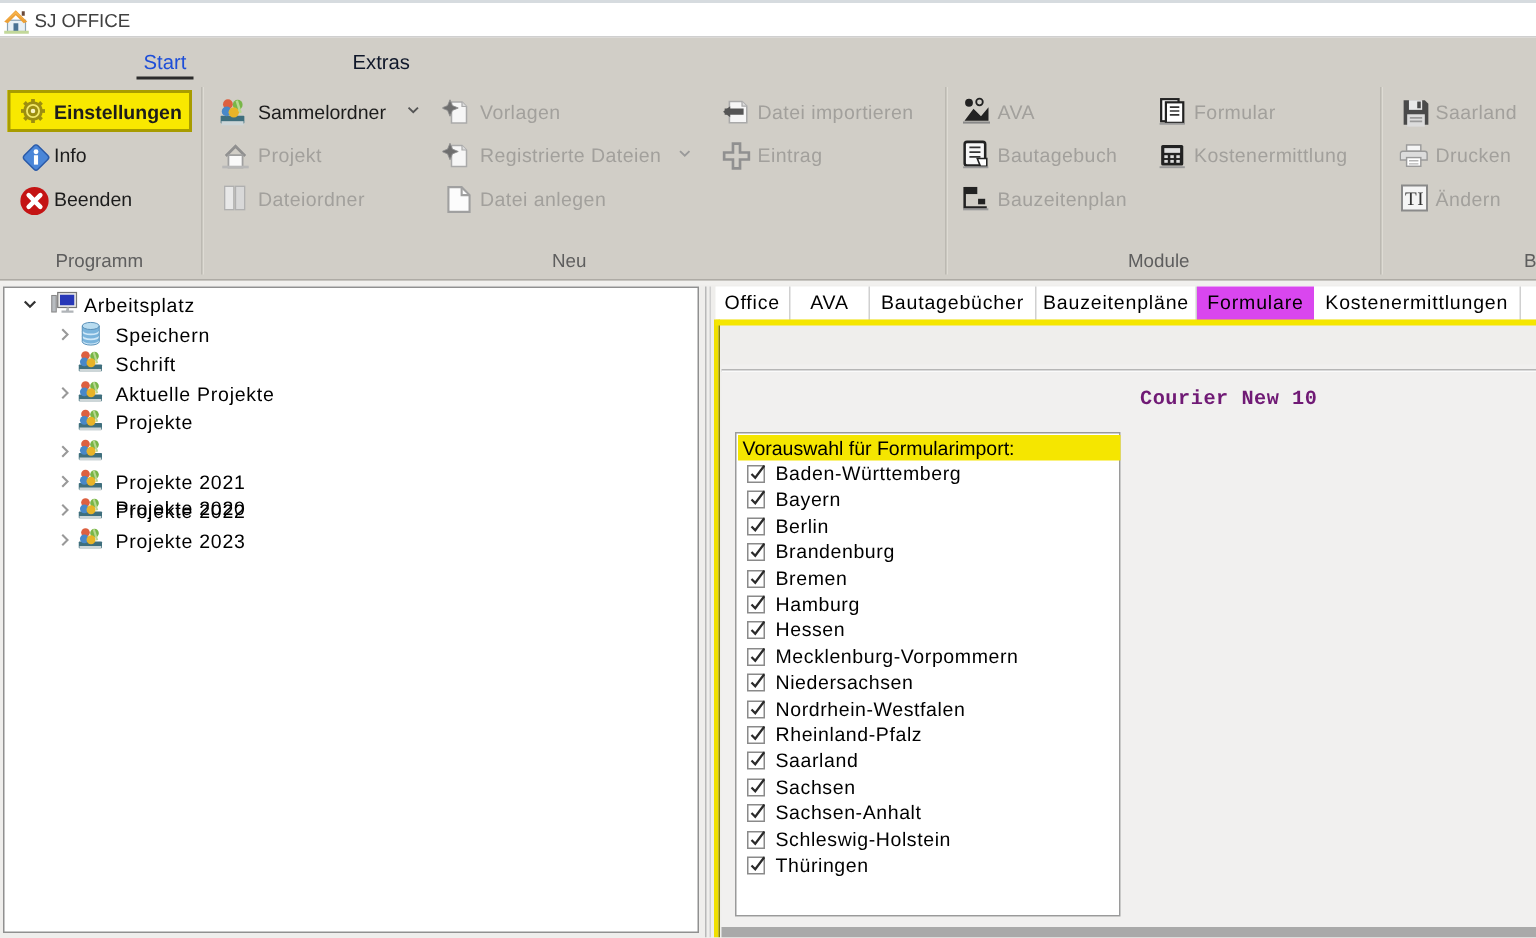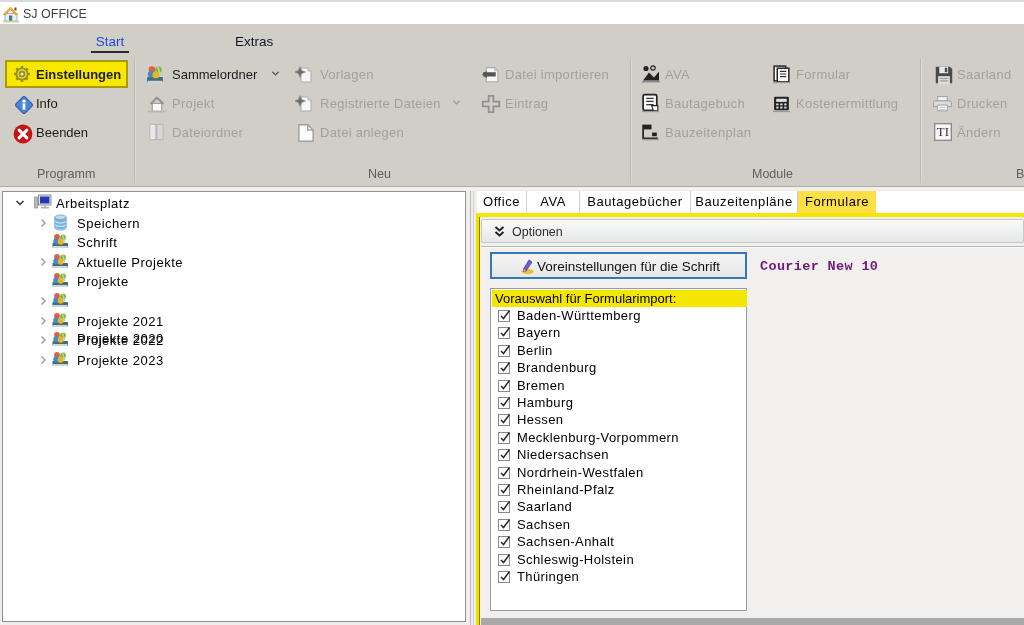--- a/index.html
+++ b/index.html
@@ -33,21 +33,21 @@
 .tchev { position:absolute; top:2px; width:10px; height:10px; }
 
 
 #split1 { position:absolute; left:470px; top:1px; width:1px; height:434px; background:#b8b8b8; }
 #ystripe { position:absolute; left:476px; top:23px; width:3px; height:412px; background:#f0e000; }
 #ystripe2 { position:absolute; left:479px; top:23px; width:1px; height:412px; background:#8a8600; }
 
 
 #tabstrip { position:absolute; left:477px; top:1px; width:547px; height:22px; background:#ffffff; }
 .ptab { position:absolute; top:0; height:23px; font-size:13px; letter-spacing:0.55px; color:#000; text-align:center; border-right:1px solid #d0d0d0; padding-top:3px; }
-.ptab.sel { background:#fde047; border-right:none; }
+.ptab.sel { background:#d946ef; border-right:none; }
 #yunder { position:absolute; left:477px; top:23px; width:547px; height:4px; background:#f5e600; }
 
 #optbar { position:absolute; left:481px; top:29px; width:543px; height:24px; background:linear-gradient(#fafaf8, #e4e7e9); border:1px solid #c6c9cb; border-radius:2px; }
 #optbar .lbl { position:absolute; left:30px; top:5px; font-size:12.5px; color:#2e2e2e; }
 
 #rcontent { position:absolute; left:481px; top:53px; width:543px; height:375px; background:#f1f0ef; }
 #fontbtn { position:absolute; left:9px; top:9px; width:257px; height:27px; background:linear-gradient(#f4f4f4,#e6e6e6); border:2px solid #3478b8; font-size:13.5px; color:#111; text-align:center; padding-top:5px; }
 #couriertext { position:absolute; left:279px; top:16px; font-family:"Liberation Mono", monospace; font-size:13.5px; font-weight:bold; color:#701a75; letter-spacing:0.35px; }
 
 #listbox { position:absolute; left:9px; top:45px; width:257px; height:323px; background:#ffffff; border:1px solid #9a9a9a; }
@@ -404,38 +404,27 @@
   <div id="split2" style="position:absolute; left:473px; top:1px; width:1px; height:434px; background:#cfcfcf;"></div>
   <div id="ystripe"></div>
   <div id="ystripe2"></div>
 
   <div id="tabstrip">
     <div class="ptab" style="left:0px; width:50px;">Office</div>
     <div class="ptab" style="left:50px; width:53px;">AVA</div>
     <div class="ptab" style="left:103px; width:111px;">Bautagebücher</div>
     <div class="ptab" style="left:214px; width:107px;">Bauzeitenpläne</div>
     <div class="ptab sel" style="left:321px; width:78px;">Formulare</div>
+    <div class="ptab" style="left:399px; width:138px;">Kostenermittlungen</div>
   </div>
   <div id="yunder"></div>
 
-  <div id="optbar">
-    <svg style="position:absolute; left:12px; top:6px;" width="11" height="12" viewBox="0 0 11 12">
-      <path d="M1.5 1 L5.5 4.5 L9.5 1" stroke="#222" stroke-width="2" fill="none"></path>
-      <path d="M1.5 6 L5.5 9.5 L9.5 6" stroke="#222" stroke-width="2" fill="none"></path>
-    </svg>
-    <div class="lbl">Optionen</div>
-  </div>
 
   <div id="rcontent">
     <div style="position:absolute; left:0; top:3px; width:543px; height:2px; background:#b6b6b6; border-bottom:1px solid #fafafa;"></div>
-    <div id="fontbtn"><svg style="position:absolute; left:27px; top:4px;" width="17" height="17" viewBox="0 0 17 17">
-      <ellipse cx="8.5" cy="13.5" rx="6" ry="2.5" fill="#e8c030"></ellipse>
-      <path d="M10 2 L13 4 L7 13 L4.5 13.5 L4.5 11 Z" fill="#7a5ad8" stroke="#4a3898" stroke-width="0.8"></path>
-      <path d="M4.5 11 L4.5 13.5 L7 13 Z" fill="#f0d060"></path>
-    </svg><span style="margin-left:20px;">Voreinstellungen für die Schrift</span></div>
     <div id="couriertext">Courier New 10</div>
     <div id="listbox">
       <div id="lheader">Vorauswahl für Formularimport:</div>
     <div class="crow" style="top:19px;">
           <span class="cb">
             <svg width="14" height="15" viewBox="0 0 14 15" style="position:absolute;left:-1px;top:-4px;">
               <path d="M3 9 L5.5 11.5 L11.5 3.5" stroke="#2a2a2a" stroke-width="1.5" fill="none"></path>
             </svg>
           </span>
           <span class="ct">Baden-Württemberg</span>

